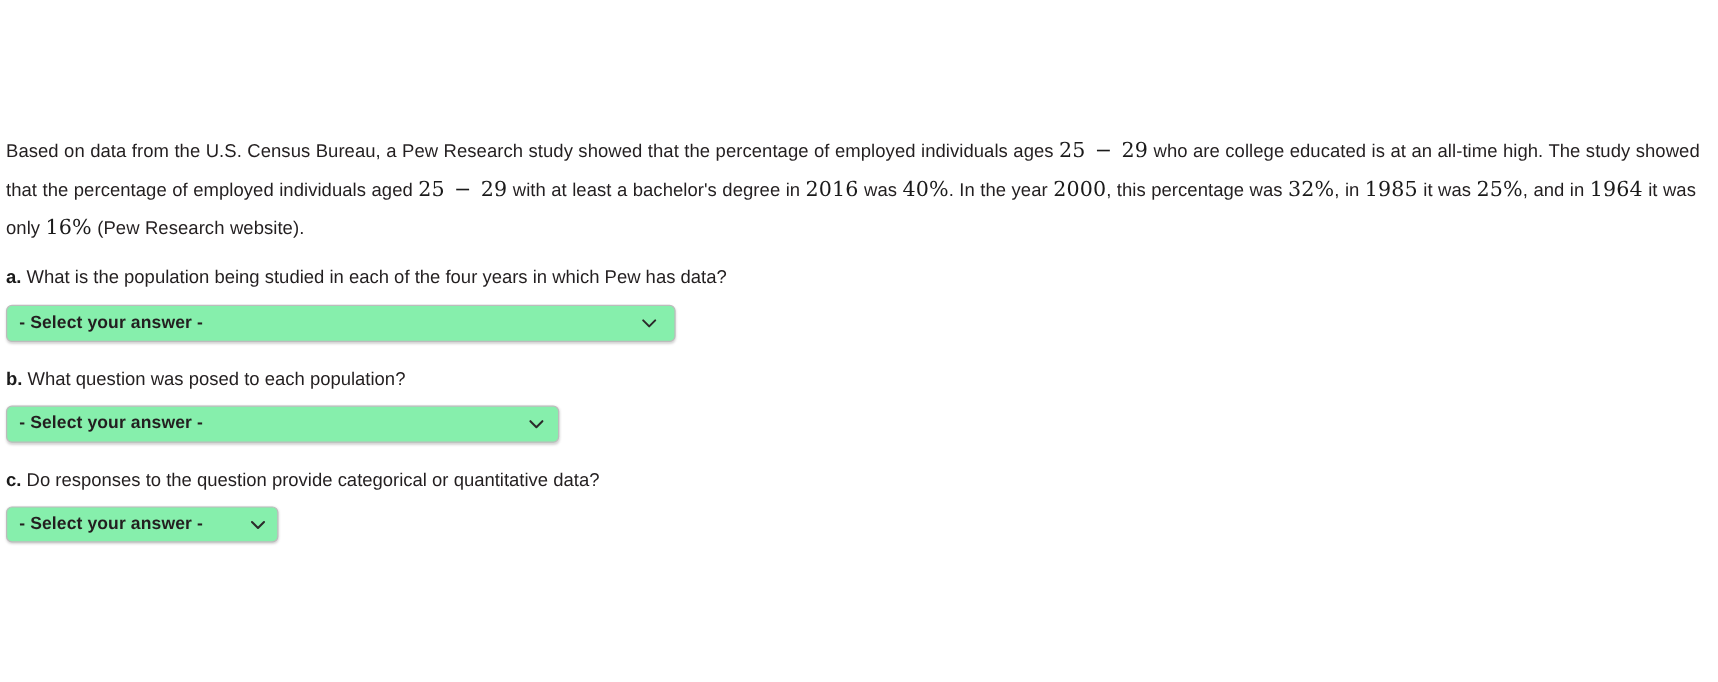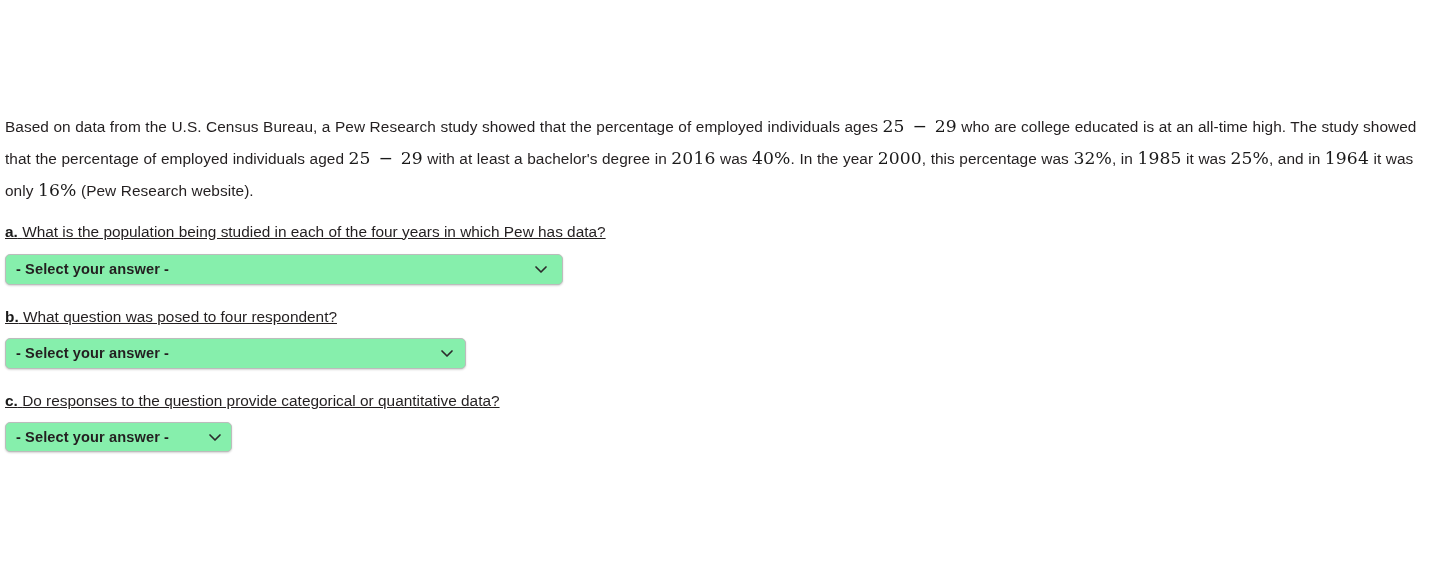--- a/index.html
+++ b/index.html
@@ -47,21 +47,20 @@
   }
 
   
   .question-block {
     margin-top: 0;
   }
   .question-line {
     font-size: 15.4px;
     line-height: 20px;
     color: #231f20;
-    text-decoration: underline;
   }
   .q-marker {
     font-weight: bold;
     color: #1a1a1a;
   }
   .q-text {
     color: #231f20;
   }
 
   #q-a-line { margin-top: 14px; }
@@ -132,21 +131,21 @@
         <svg viewBox="0 0 14 14" xmlns="http://www.w3.org/2000/svg">
           <path d="M2 5 L7 10 L12 5" fill="none" stroke="#2b2b2b" stroke-width="1.7" stroke-linecap="round" stroke-linejoin="round"></path>
         </svg>
       </span>
     </div>
   </div>
 
   <div class="question-block">
     <div class="question-line" id="q-b-line">
       <span class="q-marker">b.</span>
-      <span class="q-text">What question was posed to four respondent?</span>
+      <span class="q-text">What question was posed to each population?</span>
     </div>
     <div class="select-wrap" id="select-b">
       <span class="select-label">- Select your answer -</span>
       <span class="chev">
         <svg viewBox="0 0 14 14" xmlns="http://www.w3.org/2000/svg">
           <path d="M2 5 L7 10 L12 5" fill="none" stroke="#2b2b2b" stroke-width="1.7" stroke-linecap="round" stroke-linejoin="round"></path>
         </svg>
       </span>
     </div>
   </div>

